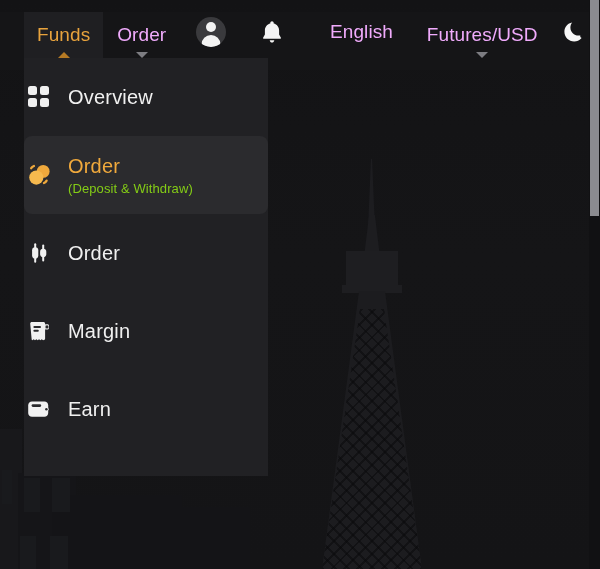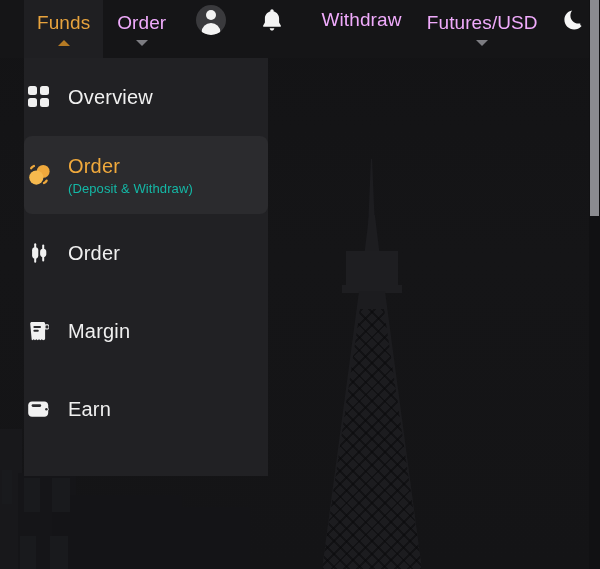--- a/index.html
+++ b/index.html
@@ -96,21 +96,21 @@
     background: #161619;
   }
   .bldg-win {
     position: absolute;
     background: #191a1d;
   }
 
   
   .topnav {
     position: absolute;
-    left: 0; top: 0;
+    left: 0; top: 12px;
     width: 600px;
     height: 58px;
     background: #151517;
     display: flex;
     align-items: flex-start;
     z-index: 20;
   }
   .nav-item {
     position: relative;
     height: 58px;
@@ -222,21 +222,21 @@
   .menu-label {
     font-size: 20px;
     line-height: 24px;
     color: #f0f0f0;
     letter-spacing: .2px;
   }
   .menu-item.highlight .menu-label { color: #f0a93c; }
   .menu-sub {
     font-size: 13px;
     line-height: 16px;
-    color: #14b8a6;
+    color: #84cc16;
     margin-top: 3px;
     letter-spacing: .1px;
   }
 
   
   .grid-icon { width: 24px; height: 24px; position: relative; }
   .grid-icon i {
     position: absolute;
     width: 9px; height: 9px;
     border-radius: 2.5px;
@@ -313,21 +313,21 @@
     <span>
       <svg class="icon-svg" width="26" height="28" viewBox="0 0 26 28" aria-hidden="true">
         <path d="M13 3.2c-0.95 0-1.7 0.75-1.7 1.68v0.72C8.1 6.3 5.9 9.1 5.9 12.4v4.1l-1.7 2.9c-0.35 0.6 0.08 1.35 0.78 1.35h16.04c0.7 0 1.13-0.75 0.78-1.35l-1.7-2.9v-4.1c0-3.3-2.2-6.1-5.4-6.8V4.88C14.7 3.95 13.95 3.2 13 3.2z" fill="#f4f4f4"></path>
         <path d="M10.7 22.3c0.25 1.35 1.2 2.3 2.3 2.3s2.05-0.95 2.3-2.3z" fill="#f4f4f4"></path>
       </svg>
     </span>
     <span class="caret-spacer"></span>
   </div>
 
   <div class="nav-item" id="nav-download">
-    <span class="nav-label">Withdraw</span>
+    <span class="nav-label">English</span>
     <span class="caret-spacer"></span>
   </div>
 
   <div class="nav-item" id="nav-lang">
     <span class="nav-label">Futures/USD</span>
     <span class="caret caret-down"></span>
   </div>
 
   <div class="nav-item" id="nav-theme">
     <span>

